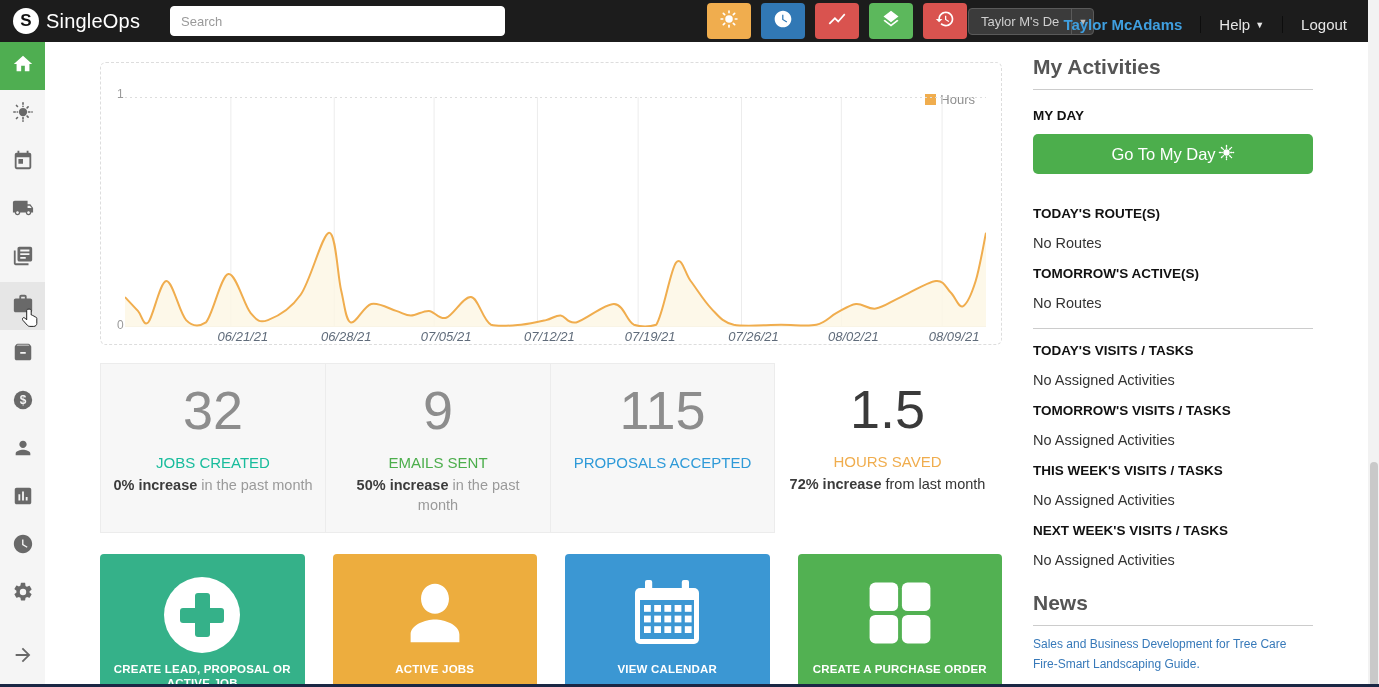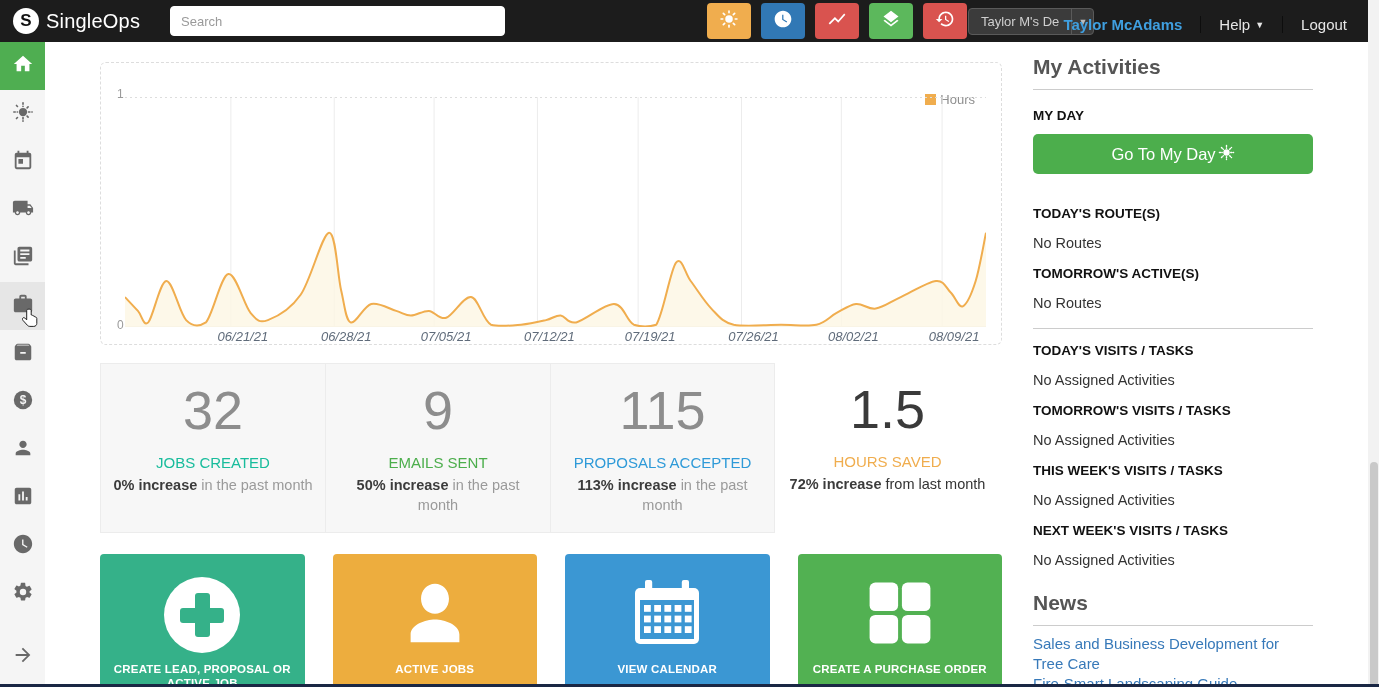--- a/index.html
+++ b/index.html
@@ -93,21 +93,21 @@
   .panel-title { font-size:21px; color:#555; padding-bottom:10px; border-bottom:1px solid #ccc; }
   .sec-heading { font-size:13.5px; font-weight:bold; color:#111; height:30px; display:flex; align-items:center; }
   .sec-body { font-size:14.5px; color:#333; height:30px; display:flex; align-items:center; }
   .go-btn { margin-top:4px; width:280px; height:40px; background:#4cae4c; border:none; border-radius:5px;
     color:#fff; font-size:16.5px; display:flex; align-items:center; justify-content:center; gap:2px;
     cursor:pointer; font-family:"Liberation Sans",sans-serif; }
   .go-btn svg { width:17px; height:17px; }
   .panel-hr { border:none; border-top:1px solid #ccc; margin:10px 0 6px; }
   .news-title { font-size:21px; color:#555; margin-top:16px; padding-bottom:10px; border-bottom:1px solid #ccc; }
   .news-links { margin-top:8px; }
-  .news-link { display:block; color:#3779b9; font-size:15px; line-height:20px; text-decoration:none; cursor:pointer; }
+  .news-link { display:block; color:#3779b9; font-size:12px; line-height:20px; text-decoration:none; cursor:pointer; }
 
   
   .scrollbar { position:absolute; right:0; top:0; width:11px; height:687px; background:#f2f2f2; z-index:40; }
   .scroll-thumb { position:absolute; left:1.5px; width:8px; top:462px; height:225px; background:#c9c9c9; border-radius:4px; }
   .bottom-edge { position:absolute; left:0; bottom:0; width:1379px; height:3px; background:#1a2744; z-index:60; }
 </style>
 </head>
 <body>
 
 <header class="navbar">
@@ -294,21 +294,20 @@
       <div class="stat-sub"><b>0% increase</b><span> in the past month</span></div>
     </div>
     <div class="stat-cell boxed">
       <div class="stat-num">9</div>
       <div class="stat-label c1">EMAILS SENT</div>
       <div class="stat-sub narrow"><b>50% increase</b><span> in the past month</span></div>
     </div>
     <div class="stat-cell boxed last-boxed">
       <div class="stat-num">115</div>
       <div class="stat-label c2">PROPOSALS ACCEPTED</div>
-      <div class="stat-sub narrow"><b>113% increase</b><span> in the past month</span></div>
     </div>
     <div class="stat-cell plain">
       <div class="stat-num">1.5</div>
       <div class="stat-label c3">HOURS SAVED</div>
       <div class="stat-sub"><b>72% increase</b><span> from last month</span></div>
     </div>
   </section>
 
   <section class="cards">
     <div class="action-card card-0">

